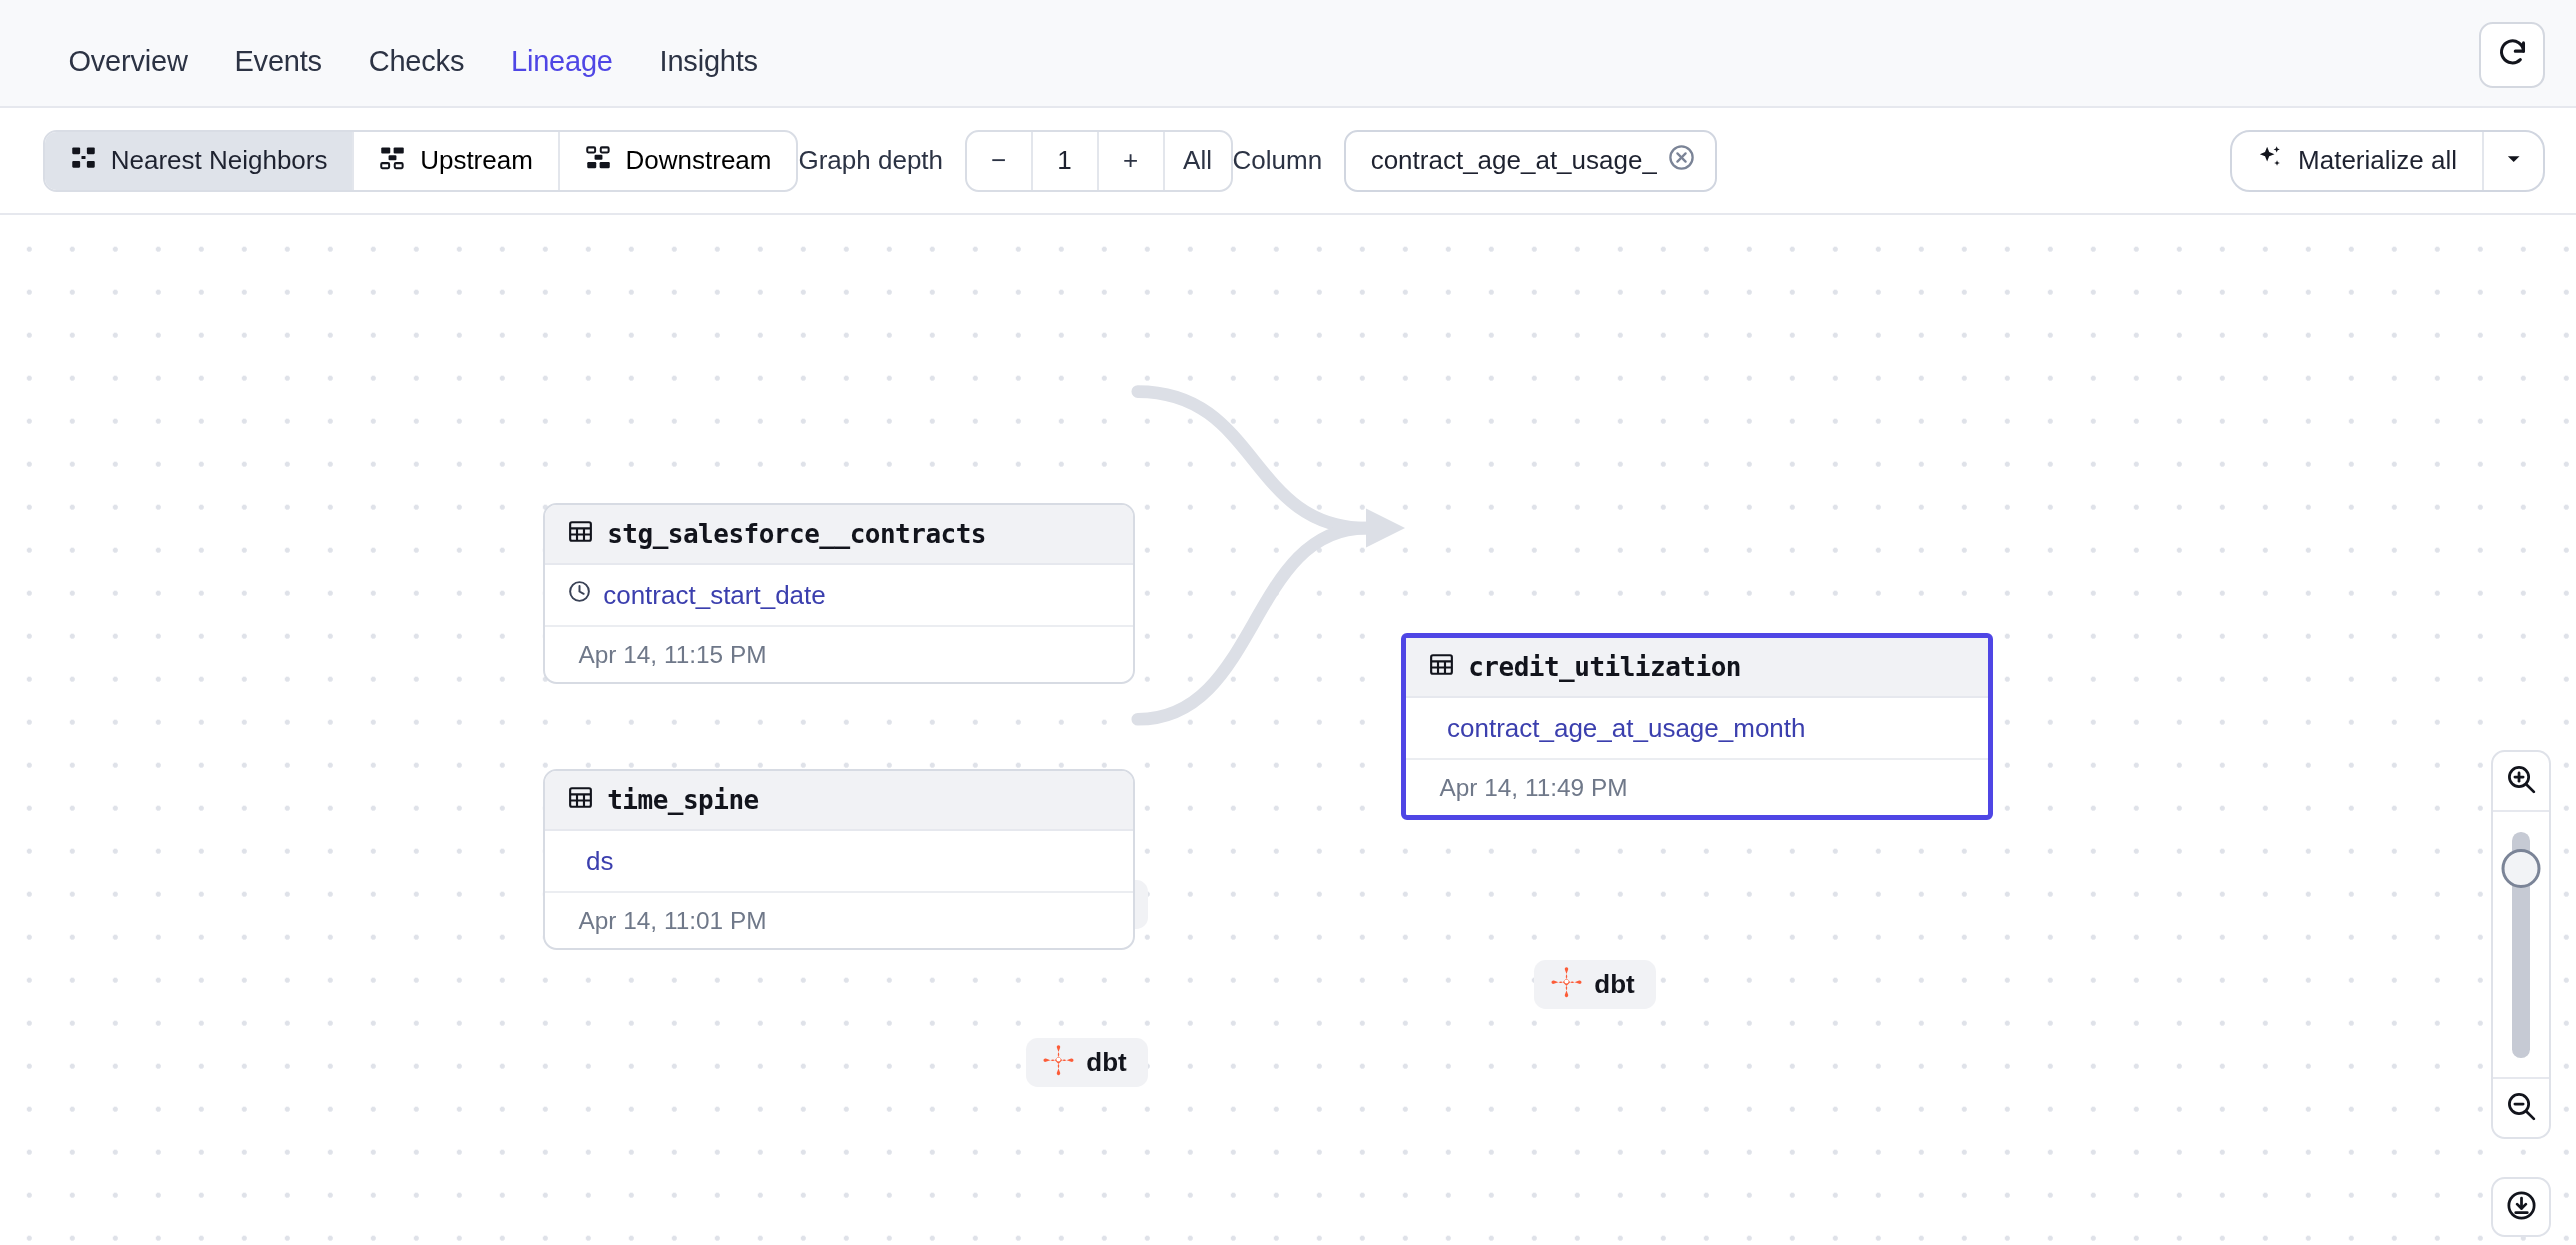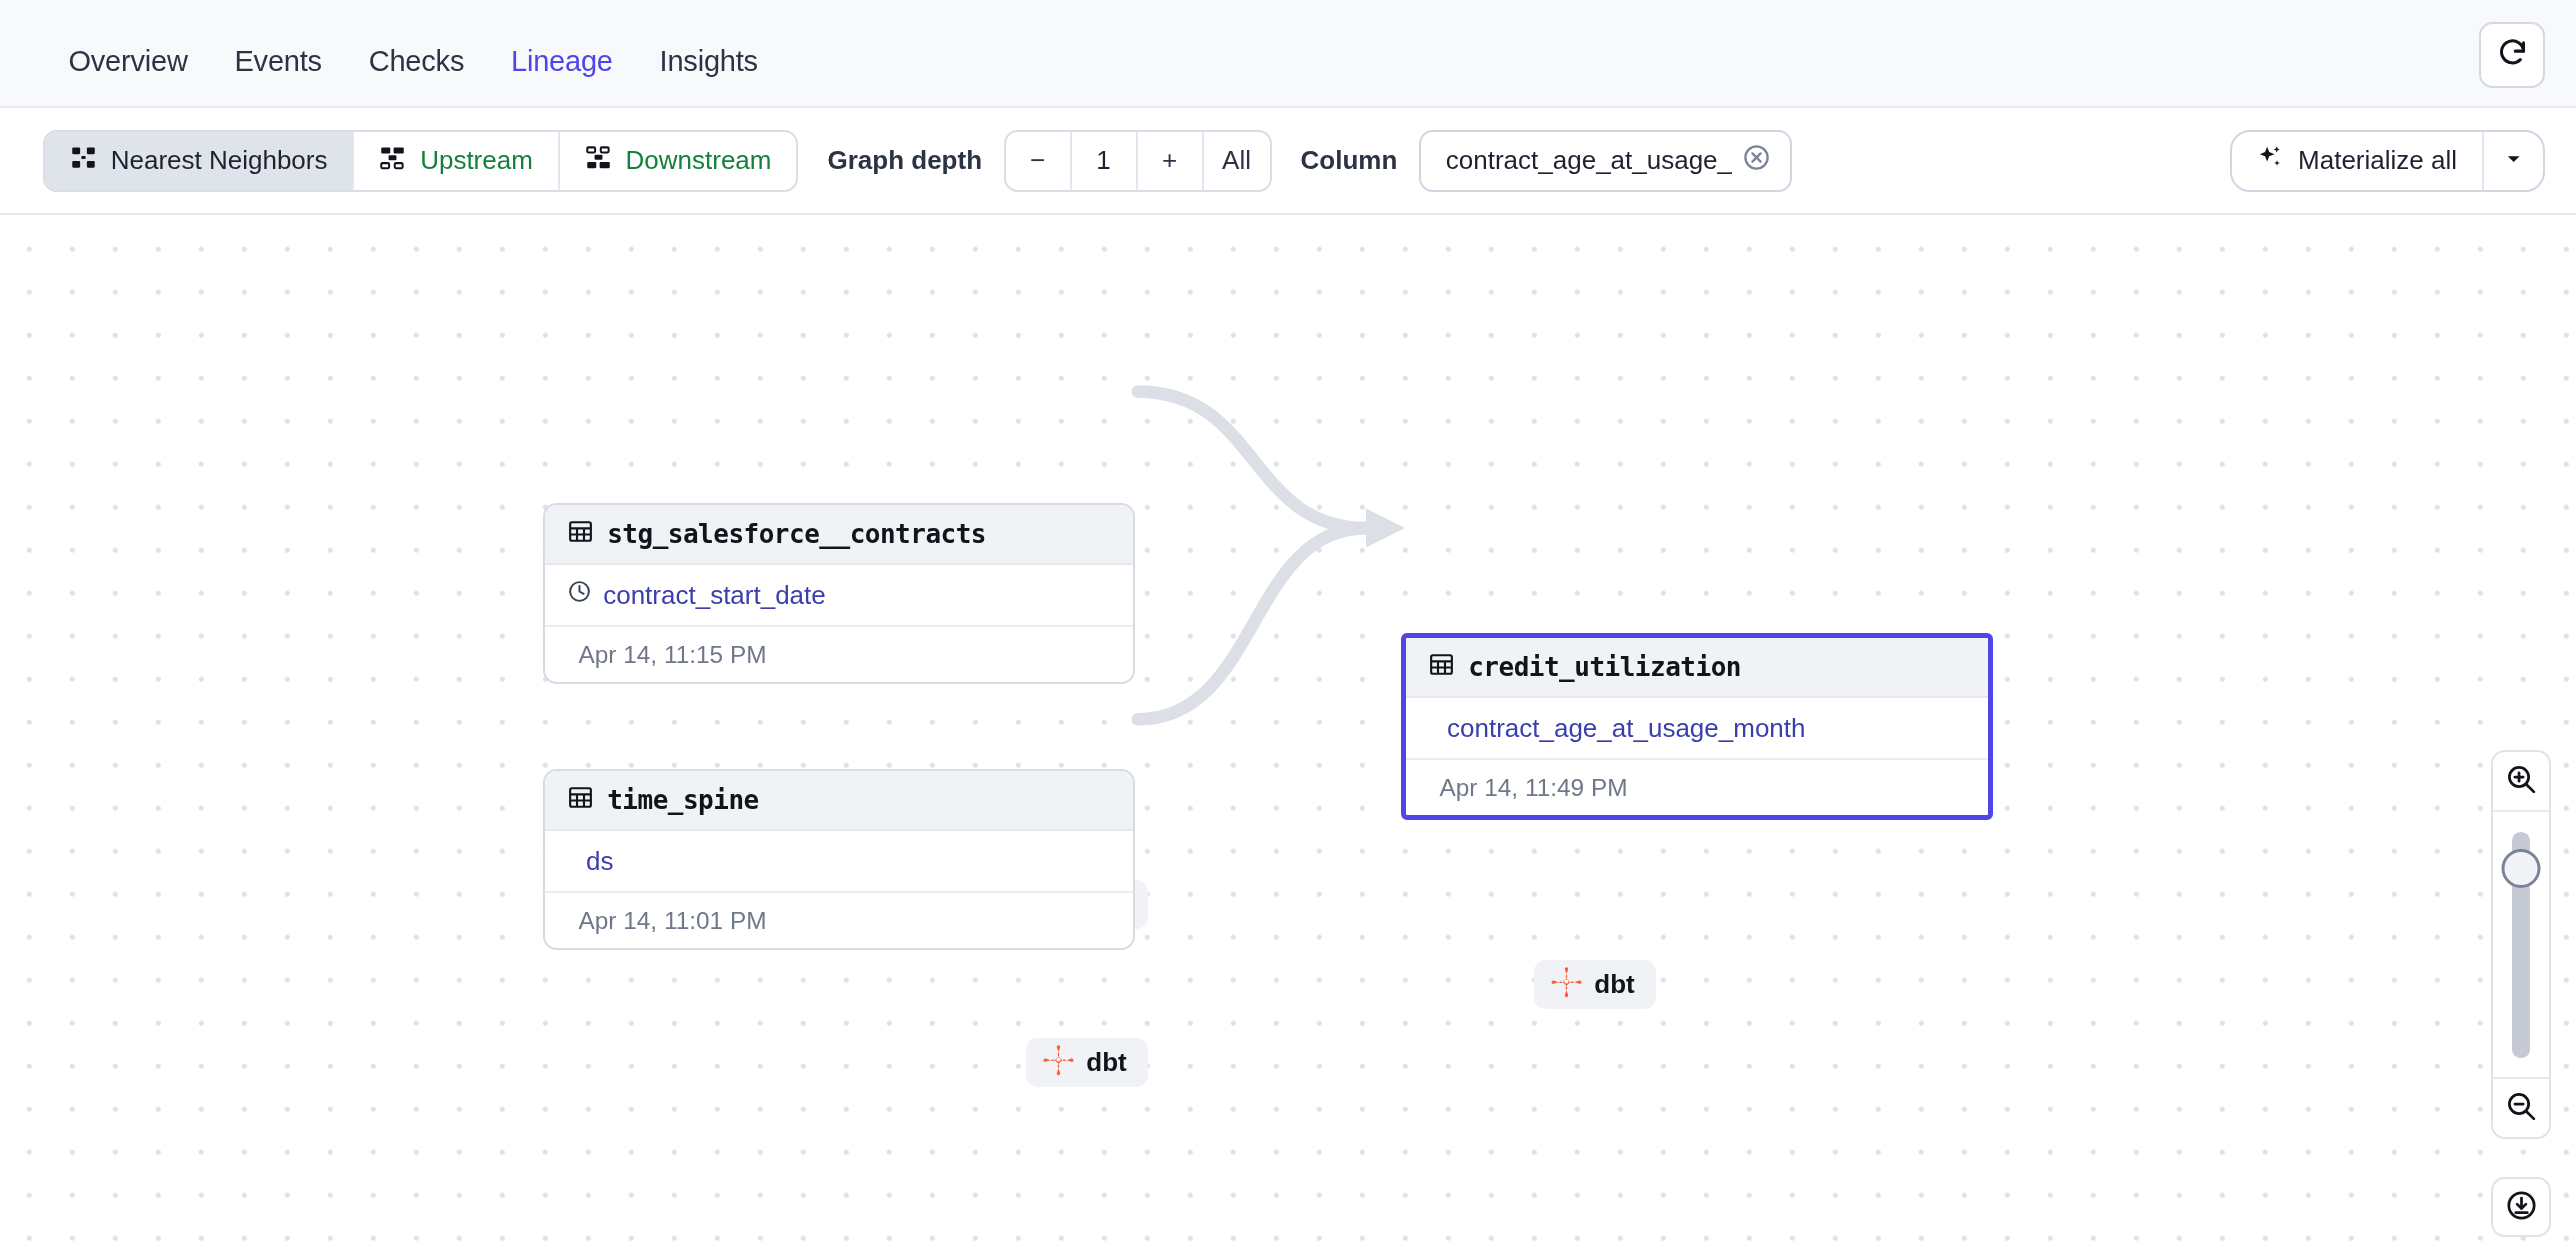--- a/index.html
+++ b/index.html
@@ -56,30 +56,30 @@
   }
   .seg-group {
     display: flex; align-items: stretch;
     border: 2px solid #d9dde5; border-radius: 13.7px;
     height: 62px; overflow: hidden;
     background: #fff;
   }
   .seg {
     display: flex; align-items: center; gap: 13.7px;
     padding: 0 25px;
-    font-size: 26px; color: #15803d;
+    font-size: 26px; color: #000000;
     border-right: 2px solid #e3e6ec;
     cursor: pointer; white-space: nowrap;
   }
   .seg:last-child { border-right: none; }
   .seg.active { background: #dfe3ea; color: #1e2230; }
 
   .tb-label {
     font-size: 26px; color: #2c3344;
-    margin-left: 29px; margin-right: 21.5px; white-space: nowrap; font-weight: bold;
+    margin-right: 21.5px; white-space: nowrap;
   }
   .stepper {
     display: flex; align-items: stretch; height: 62px;
     border: 2px solid #d9dde5; border-radius: 13.7px; overflow: hidden; background: #fff;
   }
   .stepper > div {
     display: flex; align-items: center; justify-content: center;
     min-width: 66px; padding: 0 13.7px;
     font-size: 26px; color: #2c3344;
     border-right: 2px solid #e3e6ec; cursor: pointer;

